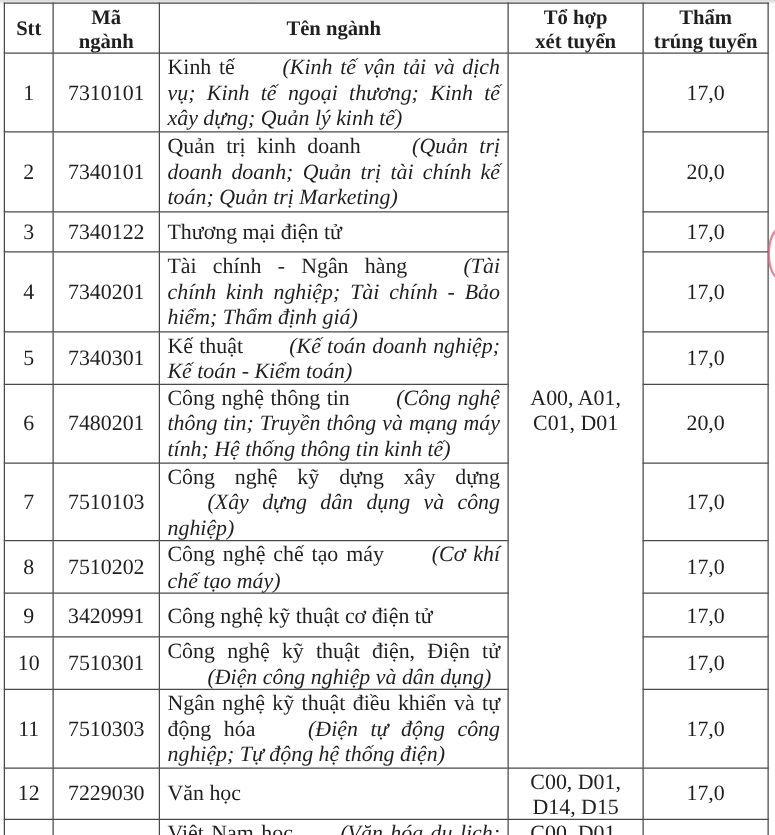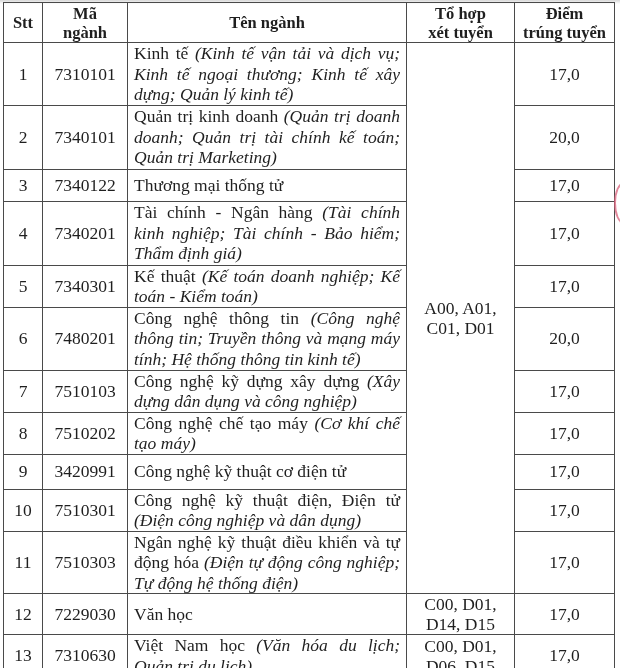--- a/index.html
+++ b/index.html
@@ -46,21 +46,21 @@
   col.c-code { width: 85px; }
   col.c-name { width: 279px; }
   col.c-combo { width: 108px; }
   col.c-score { width: 100px; }
   td.stt, td.code, td.combo, td.score { text-align: center; }
   td.name {
     text-align: justify;
     text-align-last: left;
     padding: 1px 5px 1px 6px;
   }
-  td.name .sub { font-style: italic; }
+  td.name .sub { font-style: italic; margin-left: 32px; }
   td.combo { line-height: 20px; }
   .red-mark {
     position: absolute;
     left: 614px;
     top: 182px;
     width: 16px;
     height: 38px;
     border: 2px solid #d9607a;
     border-radius: 50%;
     border-right-color: transparent;
@@ -79,41 +79,41 @@
       <col class="c-name">
       <col class="c-combo">
       <col class="c-score">
   </colgroup>
   <thead>
     <tr style="height:40px">
       <th><span>Stt</span></th>
       <th><span>Mã</span><br><span>ngành</span></th>
       <th><span>Tên ngành</span></th>
       <th><span>Tổ hợp</span><br><span>xét tuyển</span></th>
-      <th><span>Điểm</span><br><span>trúng tuyển</span></th>
+      <th><span>Thẩm</span><br><span>trúng tuyển</span></th>
     </tr>
   </thead>
   <tbody>
     <tr style="height:60px">
       <td class="stt">1</td>
       <td class="code">7310101</td>
       <td class="name"><span>Kinh tế</span> <span class="sub">(Kinh tế vận tải và dịch vụ; Kinh tế ngoại thương; Kinh tế xây dựng; Quản lý kinh tế)</span></td>
       <td class="combo" rowspan="11"><span>A00, A01,</span><br><span>C01, D01</span></td>
       <td class="score">17,0</td>
     </tr>
     <tr style="height:64px">
       <td class="stt">2</td>
       <td class="code">7340101</td>
       <td class="name"><span>Quản trị kinh doanh</span> <span class="sub">(Quản trị doanh doanh; Quản trị tài chính kế toán; Quản trị Marketing)</span></td>
       <td class="score">20,0</td>
     </tr>
     <tr style="height:32px">
       <td class="stt">3</td>
       <td class="code">7340122</td>
-      <td class="name"><span>Thương mại thống tử</span></td>
+      <td class="name"><span>Thương mại điện tử</span></td>
       <td class="score">17,0</td>
     </tr>
     <tr style="height:64px">
       <td class="stt">4</td>
       <td class="code">7340201</td>
       <td class="name"><span>Tài chính - Ngân hàng</span> <span class="sub">(Tài chính kinh nghiệp; Tài chính - Bảo hiểm; Thẩm định giá)</span></td>
       <td class="score">17,0</td>
     </tr>
     <tr style="height:40px">
       <td class="stt">5</td>

